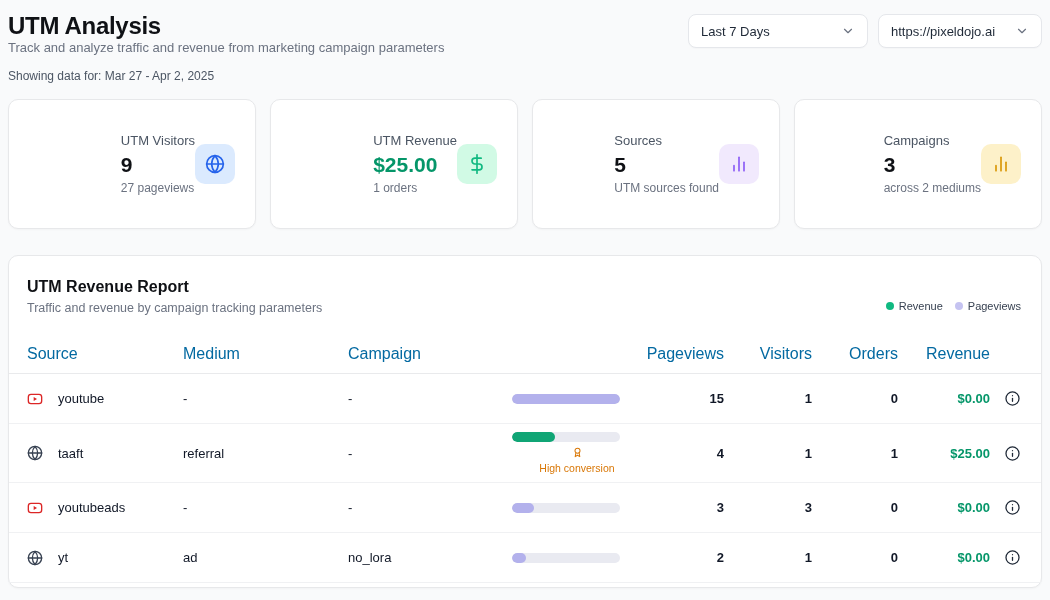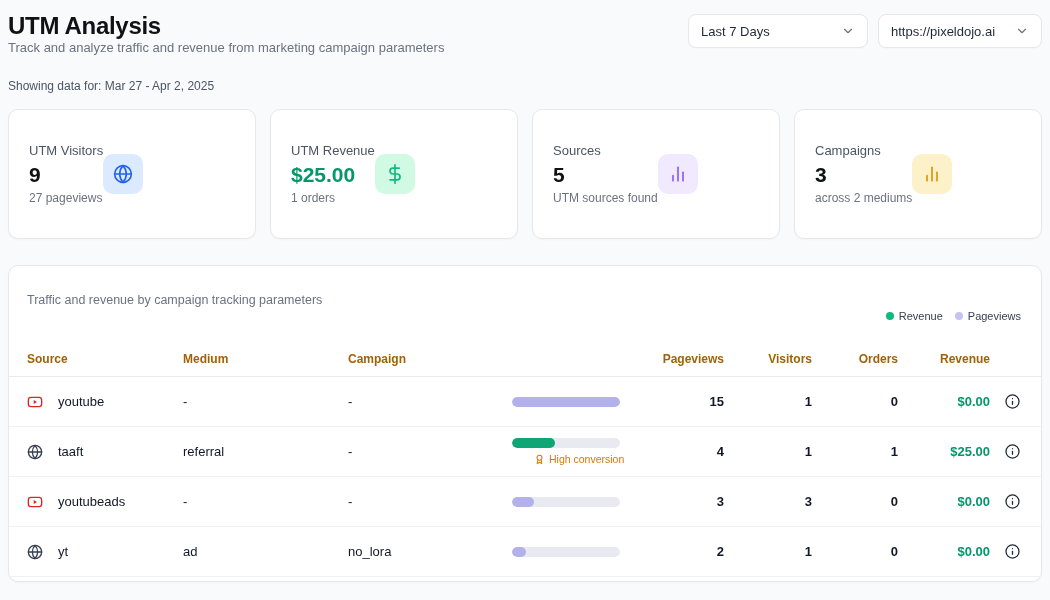--- a/index.html
+++ b/index.html
@@ -18,27 +18,27 @@
   .controls { display: flex; gap: 10px; padding-top: 2px; }
   .select {
     display: flex; align-items: center; justify-content: space-between; gap: 1px;
     background: #fff; border: 1px solid #e5e7eb; border-radius: 8px;
     height: 34px; padding: 0 12px; font-size: 13px; color: #1f2937; cursor: pointer;
     box-shadow: 0 1px 1px rgba(0,0,0,0.02);
   }
   .select.date { width: 180px; }
   .select.site { width: 164px; }
   .select svg { width: 14px; height: 14px; stroke: #6b7280; flex: 0 0 auto; }
-  .showing { font-size: 12px; color: #4b5563; margin: 24px 0 16px 0; }
+  .showing { font-size: 12px; color: #4b5563; margin: 14px 0 16px 0; }
 
   
   .stats-row { display: flex; gap: 14px; margin-bottom: 26px; }
   .stat-card {
     flex: 1; background: #fff; border: 1px solid #e7e8ea; border-radius: 10px;
-    padding: 22px 20px; display: flex; justify-content: flex-start; align-items: center;
+    padding: 22px 20px; display: flex; justify-content: flex-end; align-items: center;
     min-height: 130px; box-shadow: 0 1px 2px rgba(0,0,0,0.03);
   }
   .stat-label { font-size: 13px; color: #4b5563; }
   .stat-value { font-size: 21px; font-weight: 700; margin: 5px 0 4px 0; color: #0f1115; }
   .stat-sub { font-size: 12px; color: #6b7280; }
   .stat-icon {
     width: 40px; height: 40px; border-radius: 10px;
     display: flex; align-items: center; justify-content: center; flex: 0 0 auto;
   }
   .stat-icon svg { width: 20px; height: 20px; }
@@ -56,33 +56,33 @@
   .legend-item .dot { width: 8px; height: 8px; border-radius: 50%; display: inline-block; }
 
   
   .grid {
     display: grid;
     grid-template-columns: 156px 165px 164px 122px 90px 88px 86px 92px 1fr;
     align-items: center;
     padding: 0 20px 0 18px;
   }
   .thead { border-bottom: 1px solid #e9eaec; padding-top: 16px; padding-bottom: 10px; }
-  .th { font-size: 12px; color: #a16207; font-weight: 700; }
+  .th { font-size: 16px; color: #0369a1; font-weight: 400; }
   .th.right { text-align: right; }
   .trow { border-bottom: 1px solid #f0f1f3; min-height: 50px; padding-top: 8px; padding-bottom: 8px; }
   .td { font-size: 13px; color: #111827; }
   .td.num { text-align: right; font-weight: 600; }
   .td.revenue { color: #059669; font-weight: 600; }
   .source { display: flex; align-items: center; gap: 15px; text-align: center; }
   .src-icon { display: flex; align-items: center; }
   .src-icon svg { width: 16px; height: 16px; }
   .barcell { padding-right: 14px; }
   .track { width: 108px; height: 10px; border-radius: 6px; background: #e9eaf1; overflow: hidden; }
   .fill { height: 100%; border-radius: 6px; }
-  .badge { display: flex; align-items: center; gap: 4px; margin-top: 5px; margin-left: 22px; font-size: 10.5px; color: #d97706; white-space: nowrap; }
+  .badge { display: flex; align-items: center; gap: 4px; margin-top: 5px; margin-left: 22px; font-size: 10.5px; color: #d97706; white-space: nowrap; flex-direction: column; }
   .badge svg { width: 11px; height: 11px; stroke: #d97706; }
   .info-cell { display: flex; justify-content: flex-end; }
   .info-btn { display: flex; cursor: pointer; }
   .info-btn svg { width: 17px; height: 17px; stroke: #1f2937; }
 </style>
 </head>
 <body>
 
 <div class="page">
 
@@ -166,20 +166,21 @@
             <path d="M12 20V4"></path>
             <path d="M6 20v-6"></path>
           </svg>
         </div>
   </div>
 </div>
 
   <div class="panel">
     <div class="panel-head">
       <div>
+        <h2 class="report-title">UTM Revenue Report</h2>
         <p class="report-subtitle">Traffic and revenue by campaign tracking parameters</p>
       </div>
       <div class="legend" id="legend">
           <div class="legend-item">
             <span class="dot" style="background:#10b981"></span>
             <span>Revenue</span>
           </div>
           <div class="legend-item">
             <span class="dot" style="background:#c5c3f1"></span>
             <span>Pageviews</span>

